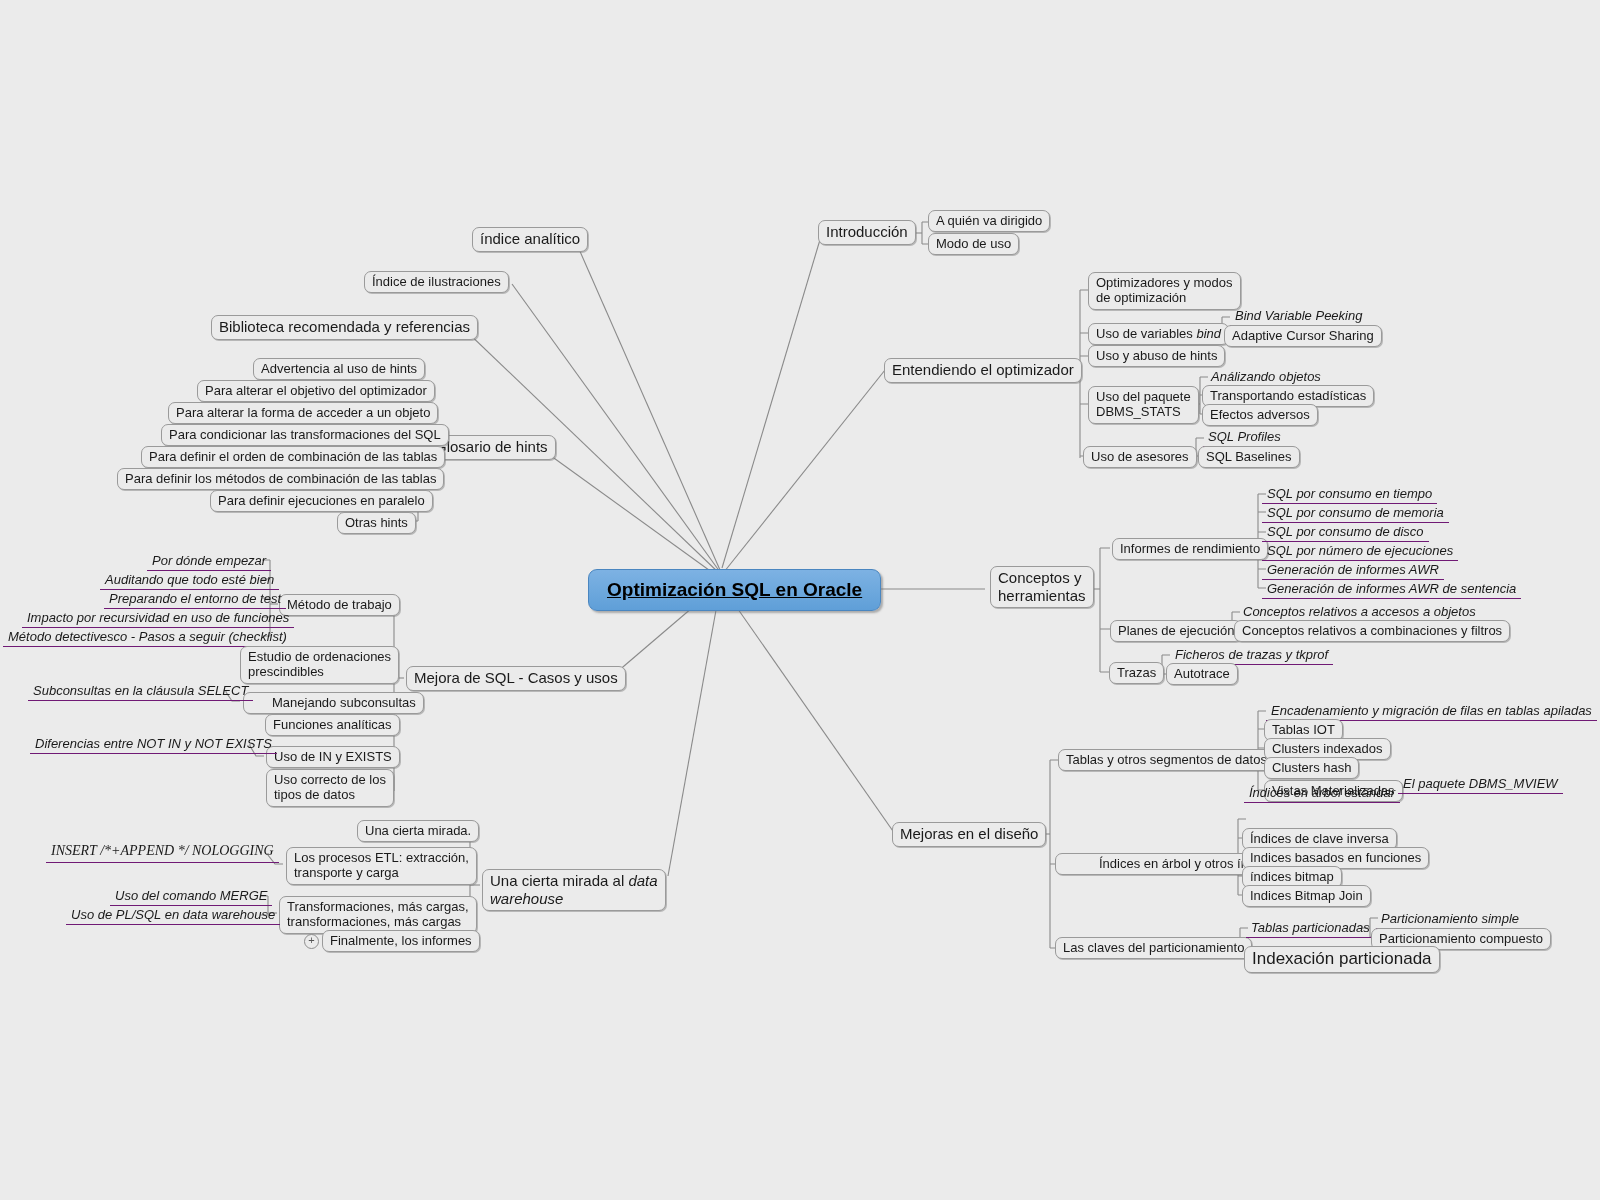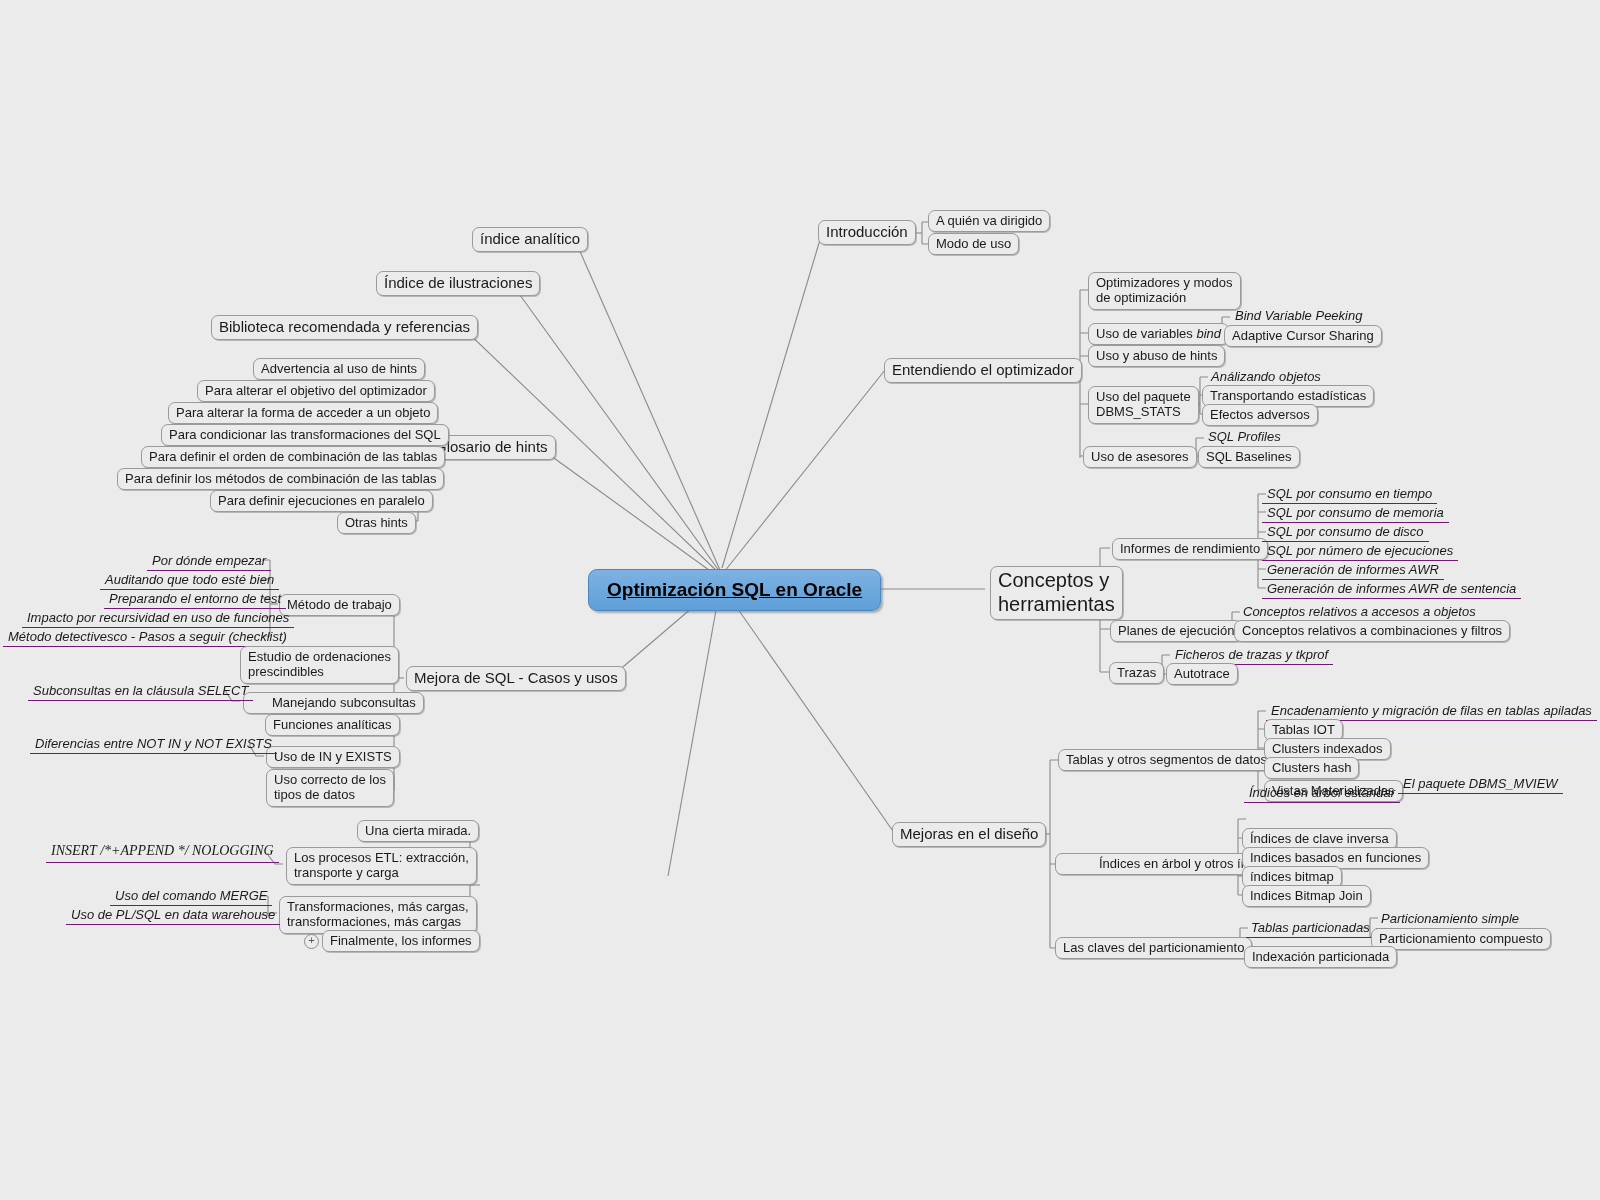--- a/index.html
+++ b/index.html
@@ -171,21 +171,21 @@
   <div class="node box" style="left:1088px;top:386px;font-size:13px;">Uso del paquete
 DBMS_STATS</div>
   <div class="node bare" style="left:1206px;top:367px;font-size:13px;">Análizando objetos</div>
   <div class="node box" style="left:1202px;top:385px;font-size:13px;">Transportando estadísticas</div>
   <div class="node box" style="left:1202px;top:404px;font-size:13px;">Efectos adversos</div>
 
   <div class="node box" style="left:1083px;top:446px;font-size:13px;">Uso de asesores</div>
   <div class="node bare" style="left:1203px;top:427px;font-size:13px;">SQL Profiles</div>
   <div class="node box" style="left:1198px;top:446px;font-size:13px;">SQL Baselines</div>
 
-  <div class="node box" style="left:990px;top:566px;font-size:20px;text-align:left;">Conceptos y
+  <div class="node box" style="left:990px;top:566px;font-size:15px;text-align:left;">Conceptos y
 herramientas</div>
 
   <div class="node box" style="left:1112px;top:538px;font-size:13px;">Informes de rendimiento</div>
   <div class="node bare" style="left:1262px;top:484px;font-size:13px;">SQL por consumo en tiempo</div>
   <div class="node bare" style="left:1262px;top:503px;font-size:13px;">SQL por consumo de memoria</div>
   <div class="node bare" style="left:1262px;top:522px;font-size:13px;">SQL por consumo de disco</div>
   <div class="node bare" style="left:1262px;top:541px;font-size:13px;">SQL por número de ejecuciones</div>
   <div class="node bare" style="left:1262px;top:560px;font-size:13px;">Generación de informes AWR</div>
   <div class="node bare" style="left:1262px;top:579px;font-size:13px;">Generación de informes AWR de sentencia</div>
 
@@ -211,24 +211,24 @@
   <div class="node bare" style="left:1244px;top:783px;font-size:13px;">Índices en árbol estándar</div>
   <div class="node box" style="left:1242px;top:828px;font-size:13px;">Índices de clave inversa</div>
   <div class="node box" style="left:1242px;top:847px;font-size:13px;">Indices basados en funciones</div>
   <div class="node box" style="left:1242px;top:866px;font-size:13px;">índices bitmap</div>
   <div class="node box" style="left:1242px;top:885px;font-size:13px;">Indices Bitmap Join</div>
 
   <div class="node box" style="left:1055px;top:937px;font-size:13px;">Las claves del particionamiento</div>
   <div class="node bare" style="left:1246px;top:918px;font-size:13px;">Tablas particionadas</div>
   <div class="node bare" style="left:1376px;top:909px;font-size:13px;">Particionamiento simple</div>
   <div class="node box" style="left:1371px;top:928px;font-size:13px;">Particionamiento compuesto</div>
-  <div class="node box" style="left:1244px;top:946px;font-size:13px;">Indexación particionada</div>
+  <div class="node box" style="left:1244px;top:946px;font-size:17px;">Indexación particionada</div>
 
   <div class="node box" style="left:472px;top:227px;font-size:15px;">índice analítico</div>
-  <div class="node box" style="left:376px;top:271px;font-size:15px;">Índice de ilustraciones</div>
+  <div class="node box" style="left:364px;top:271px;font-size:13px;">Índice de ilustraciones</div>
   <div class="node box" style="left:211px;top:315px;font-size:15px;">Biblioteca recomendada y referencias</div>
 
   <div class="node box" style="left:427px;top:435px;font-size:15px;">Glosario de hints</div>
   <div class="node box" style="left:253px;top:358px;font-size:13px;">Advertencia al uso de hints</div>
   <div class="node box" style="left:197px;top:380px;font-size:13px;">Para alterar el objetivo del optimizador</div>
   <div class="node box" style="left:168px;top:402px;font-size:13px;">Para alterar la forma de acceder a un objeto</div>
   <div class="node box" style="left:161px;top:424px;font-size:13px;">Para condicionar las transformaciones del SQL</div>
   <div class="node box" style="left:141px;top:446px;font-size:13px;">Para definir el orden de combinación de las tablas</div>
   <div class="node box" style="left:117px;top:468px;font-size:13px;">Para definir los métodos de combinación de las tablas</div>
   <div class="node box" style="left:210px;top:490px;font-size:13px;">Para definir ejecuciones en paralelo</div>
@@ -250,20 +250,22 @@
   <div class="node bare" style="left:28px;top:681px;font-size:13px;text-align:right;">Subconsultas en la cláusula SELECT</div>
 
   <div class="node box" style="left:265px;top:714px;font-size:13px;">Funciones analíticas</div>
 
   <div class="node box" style="left:266px;top:746px;font-size:13px;">Uso de IN y EXISTS</div>
   <div class="node bare" style="left:30px;top:734px;font-size:13px;">Diferencias entre NOT IN y NOT EXISTS</div>
 
   <div class="node box" style="left:266px;top:769px;font-size:13px;">Uso correcto de los
 tipos de datos</div>
 
+  <div class="node box" style="left:482px;top:869px;font-size:15px;">Una cierta mirada al <i>data</i>
+<i>warehouse</i></div>
 
   <div class="node box" style="left:357px;top:820px;font-size:13px;">Una cierta mirada.</div>
 
   <div class="node box" style="left:286px;top:847px;font-size:13px;">Los procesos ETL: extracción,
 transporte y carga</div>
   <div class="node bare serif" style="left:46px;top:841px;font-size:14px;">INSERT /*+APPEND */ NOLOGGING</div>
 
   <div class="node box" style="left:279px;top:896px;font-size:13px;">Transformaciones, más cargas,
 transformaciones, más cargas</div>
   <div class="node bare" style="left:110px;top:886px;font-size:13px;">Uso del comando MERGE</div>

